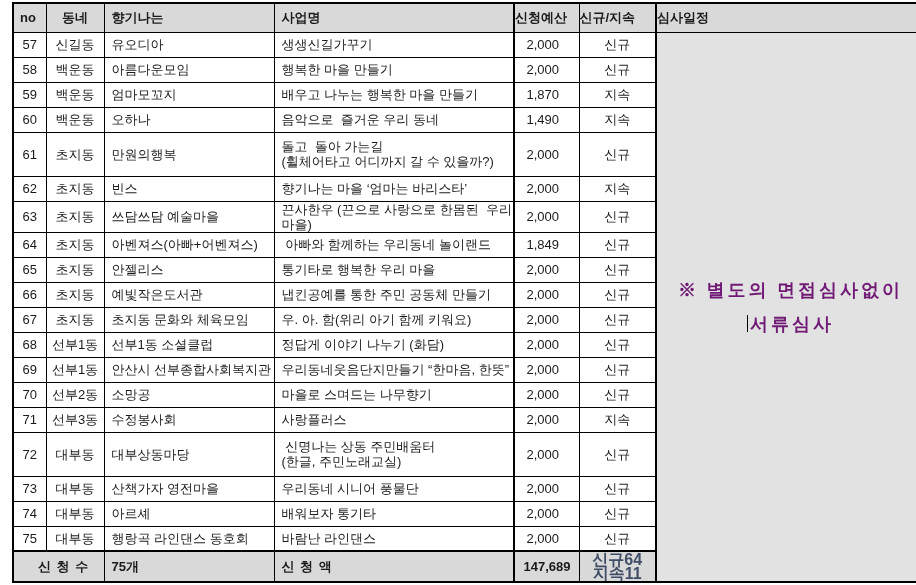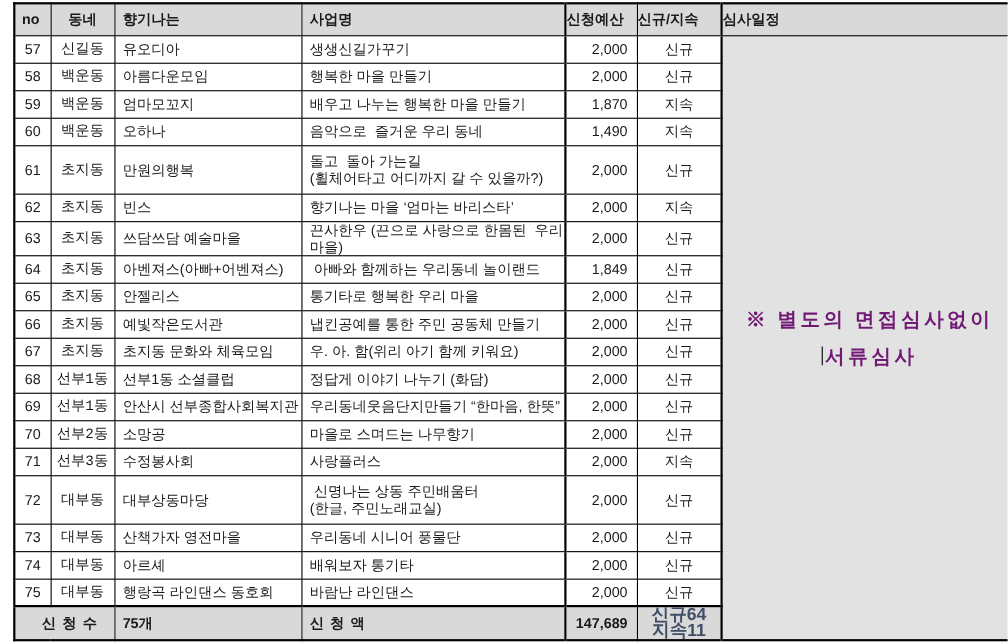--- a/index.html
+++ b/index.html
@@ -31,24 +31,24 @@
     font-weight: bold;
     text-align: left;
     padding-left: 7px;
   }
   th.h-no { padding-left: 6px; }
   th.h-district { padding-left: 0; text-align: center; }
   th.h-budget, th.h-type, th.h-schedule { padding-left: 0; text-align: left; }
   tr.single { height: 25px; }
   tr.double { height: 44px; }
   .cell-no { text-align: center; }
-  .cell-district { text-align: center; font-family: Liberation Mono, monospace; }
+  .cell-district { text-align: center; }
   .cell-applicant { text-align: left; padding-left: 7px; }
   .cell-project { text-align: left; padding-left: 7px; white-space: pre-wrap; }
-  .cell-budget { text-align: right; padding-right: 8px; border-left: 2px solid var(--border, #000); }
+  .cell-budget { text-align: center; padding-right: 8px; border-left: 2px solid var(--border, #000); }
   th.h-budget { border-left: 2px solid var(--border, #000); }
   .cell-type { text-align: center; }
   .schedule-cell, th.h-schedule { border-left: 2px solid var(--border, #000); }
   .schedule-cell {
     background: var(--schedule-bg, #e2e2e2);
     text-align: center;
     vertical-align: middle;
   }
   .note {
     font-family: "Liberation Serif", serif;

